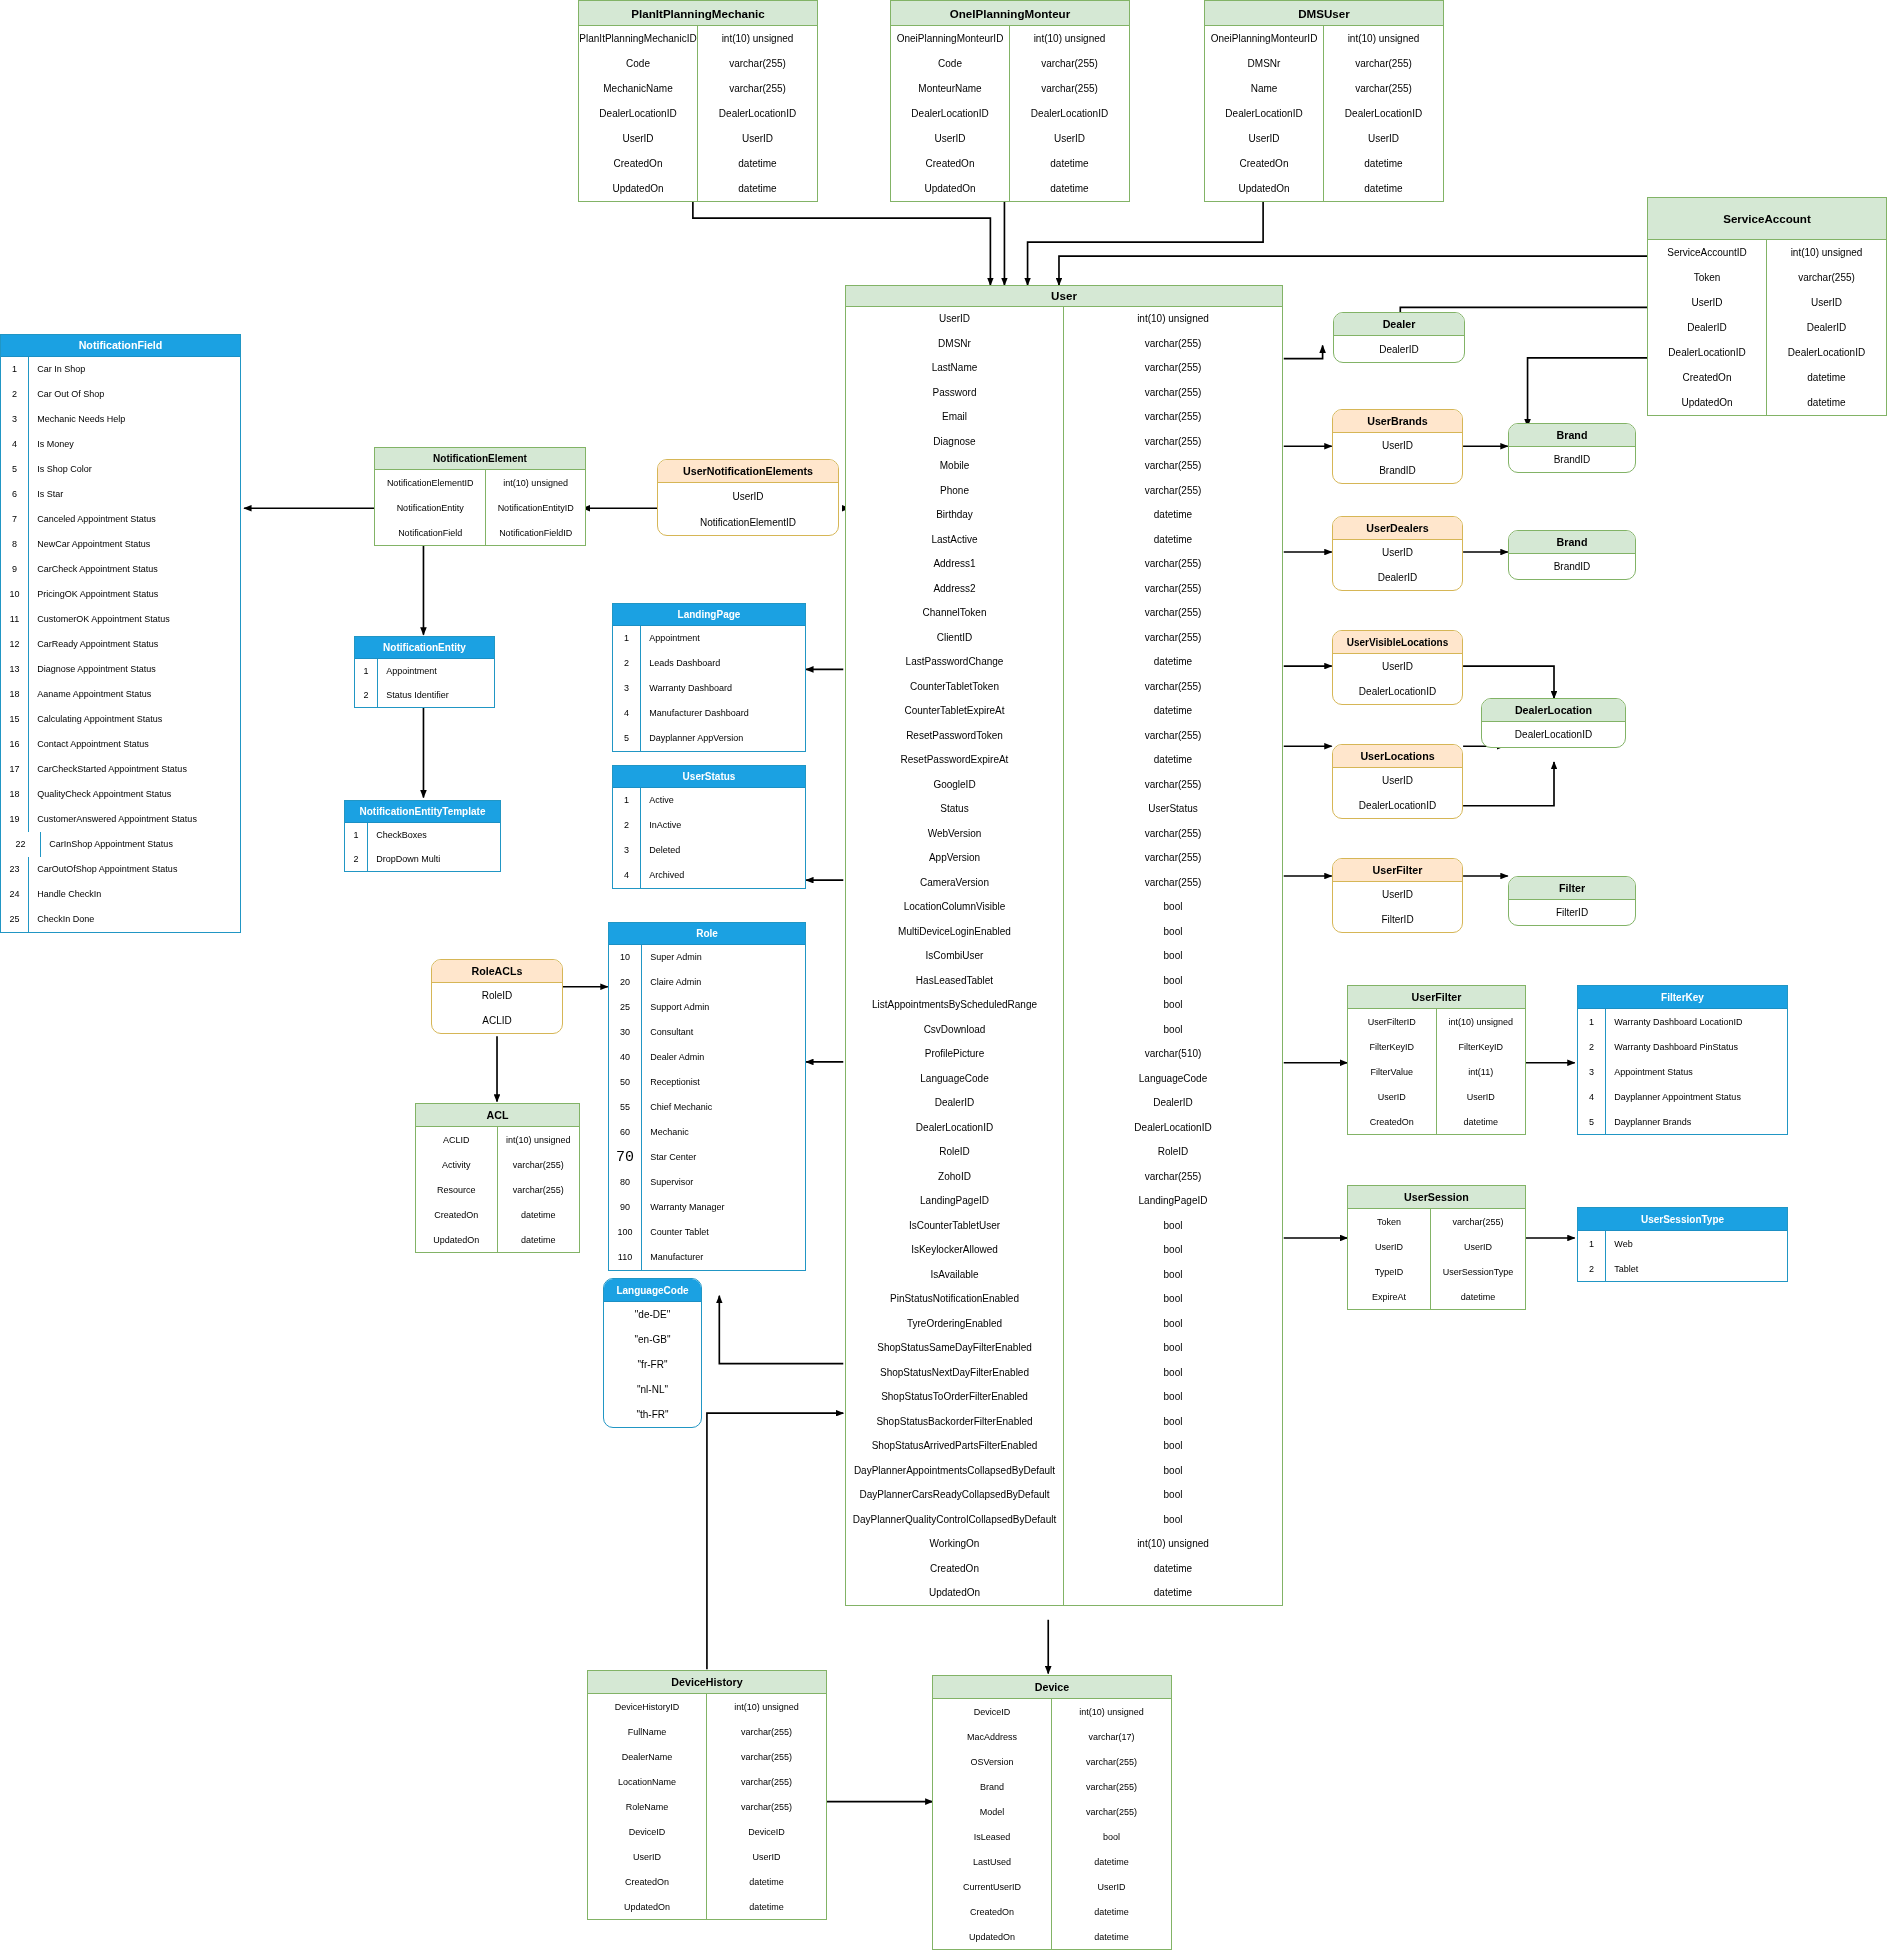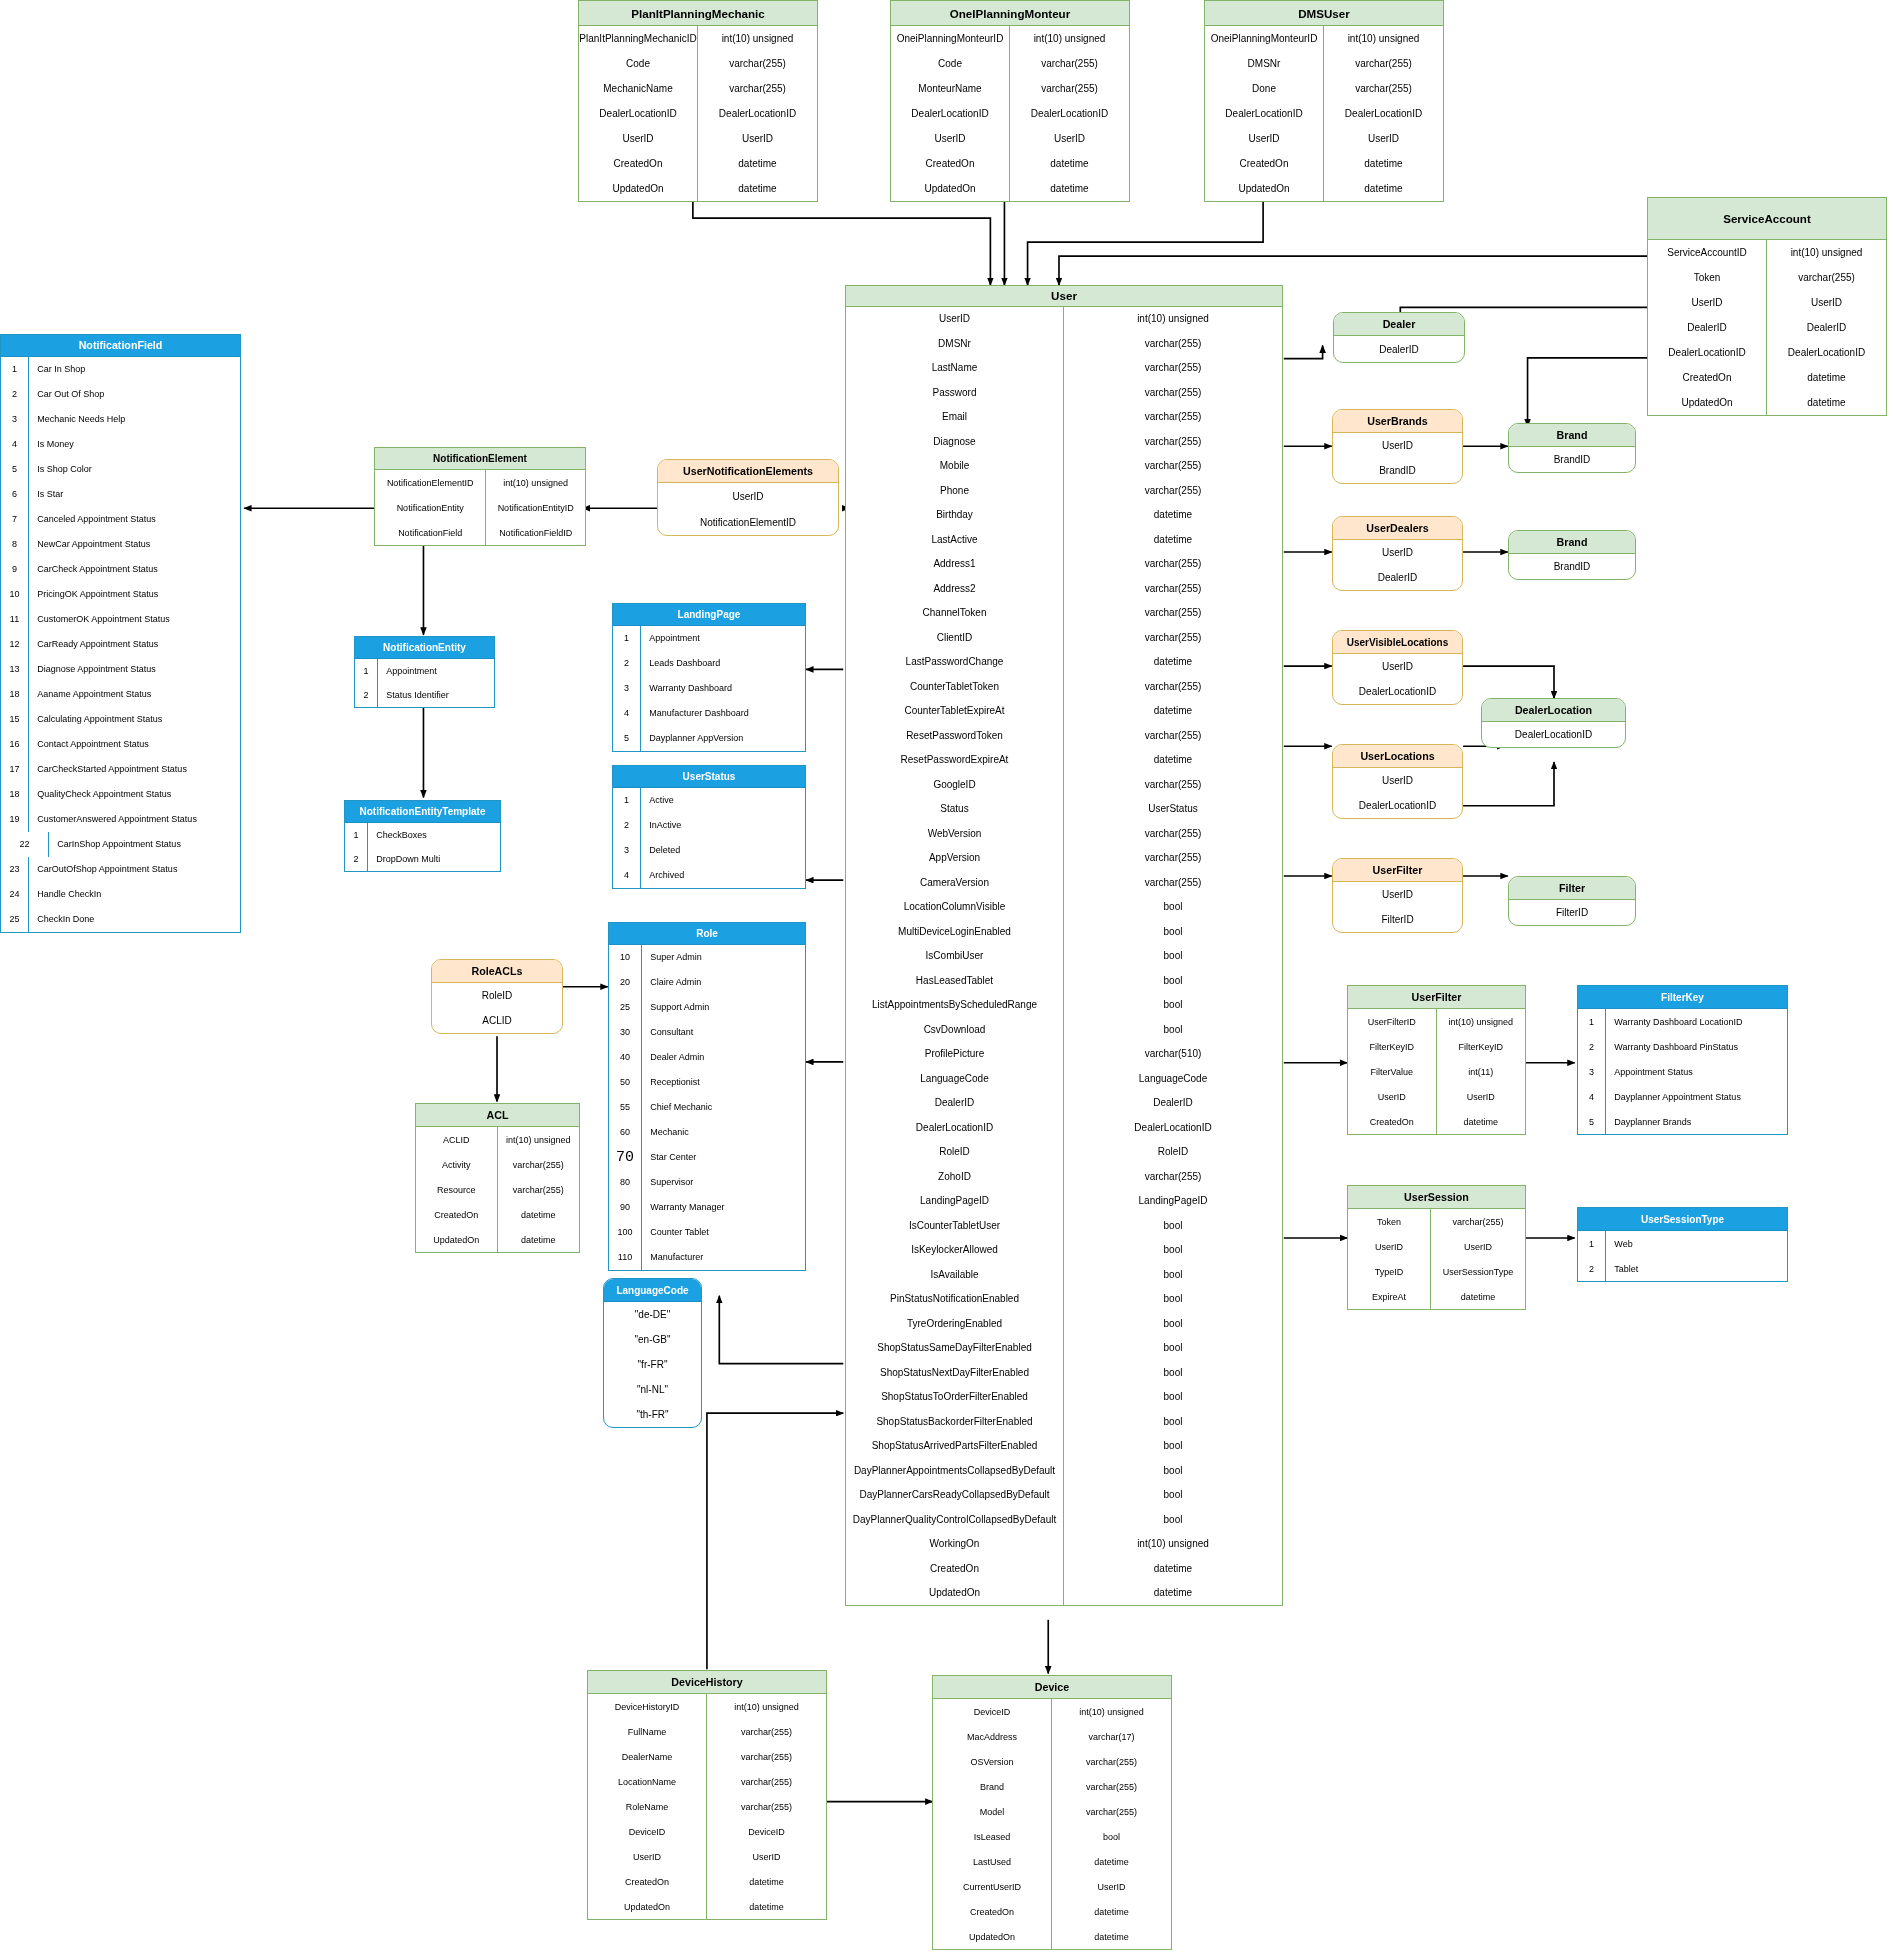--- a/index.html
+++ b/index.html
@@ -192,21 +192,21 @@
     <div class="rows">
       <div class="row" style="height:25px;">
           <div class="cell left" style="width:50%;font-size:10px;">OneiPlanningMonteurID</div>
           <div class="cell" style="width:50%;font-size:10px;">int(10) unsigned</div>
         </div>
       <div class="row" style="height:25px;">
           <div class="cell left" style="width:50%;font-size:10px;">DMSNr</div>
           <div class="cell" style="width:50%;font-size:10px;">varchar(255)</div>
         </div>
       <div class="row" style="height:25px;">
-          <div class="cell left" style="width:50%;font-size:10px;">Done</div>
+          <div class="cell left" style="width:50%;font-size:10px;">Name</div>
           <div class="cell" style="width:50%;font-size:10px;">varchar(255)</div>
         </div>
       <div class="row" style="height:25px;">
           <div class="cell left" style="width:50%;font-size:10px;">DealerLocationID</div>
           <div class="cell" style="width:50%;font-size:10px;">DealerLocationID</div>
         </div>
       <div class="row" style="height:25px;">
           <div class="cell left" style="width:50%;font-size:10px;">UserID</div>
           <div class="cell" style="width:50%;font-size:10px;">UserID</div>
         </div>
@@ -546,21 +546,21 @@
         </div>
         <div class="row" style="height: 25px;">
           <div class="cell left num" style="font-size: 9px; width: 28px;">18</div>
           <div class="cell lbl" style="font-size: 9px; flex: 1 1 0%;">QualityCheck Appointment Status</div>
         </div>
         <div class="row" style="height: 25px;">
           <div class="cell left num" style="font-size: 9px; width: 28px;">19</div>
           <div class="cell lbl" style="font-size: 9px; flex: 1 1 0%;">CustomerAnswered Appointment Status</div>
         </div>
         <div class="row" style="height: 25px;">
-          <div class="cell left num" style="font-size: 9px; width: 48px;">22</div>
+          <div class="cell left num" style="font-size: 9px; width: 40px;">22</div>
           <div class="cell lbl" style="font-size: 9px; flex: 1 1 0%;">CarInShop Appointment Status</div>
         </div>
         <div class="row" style="height: 25px;">
           <div class="cell left num" style="font-size: 9px; width: 28px;">23</div>
           <div class="cell lbl" style="font-size: 9px; flex: 1 1 0%;">CarOutOfShop Appointment Status</div>
         </div>
         <div class="row" style="height: 25px;">
           <div class="cell left num" style="font-size: 9px; width: 28px;">24</div>
           <div class="cell lbl" style="font-size: 9px; flex: 1 1 0%;">Handle CheckIn</div>
         </div>

